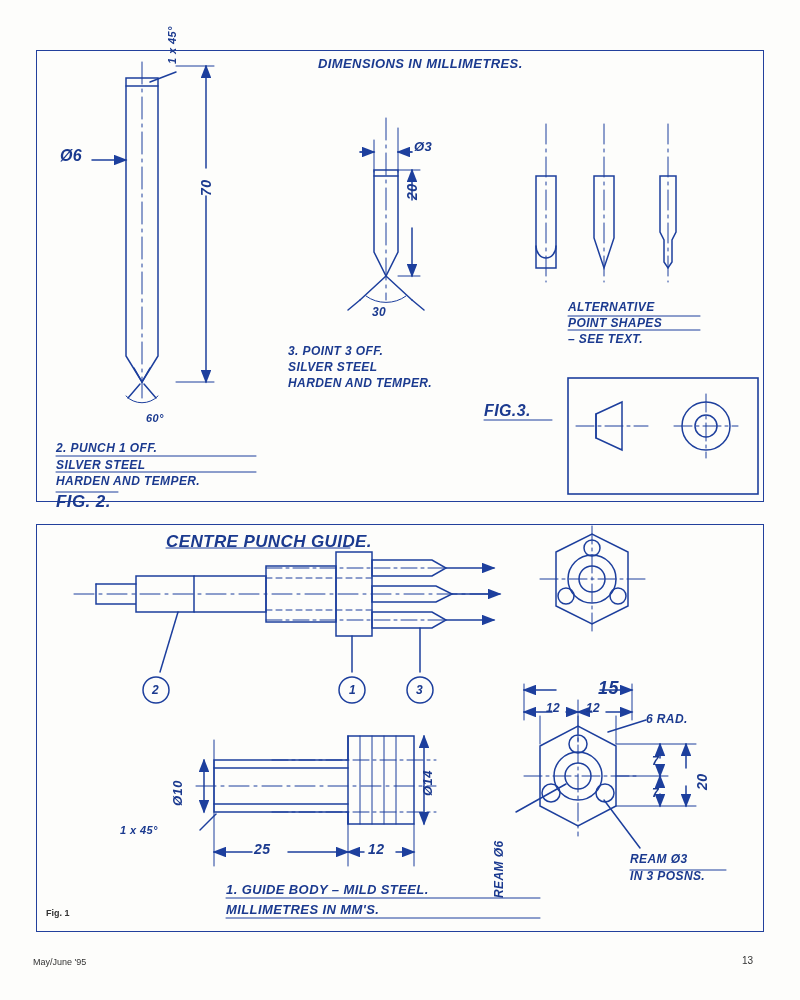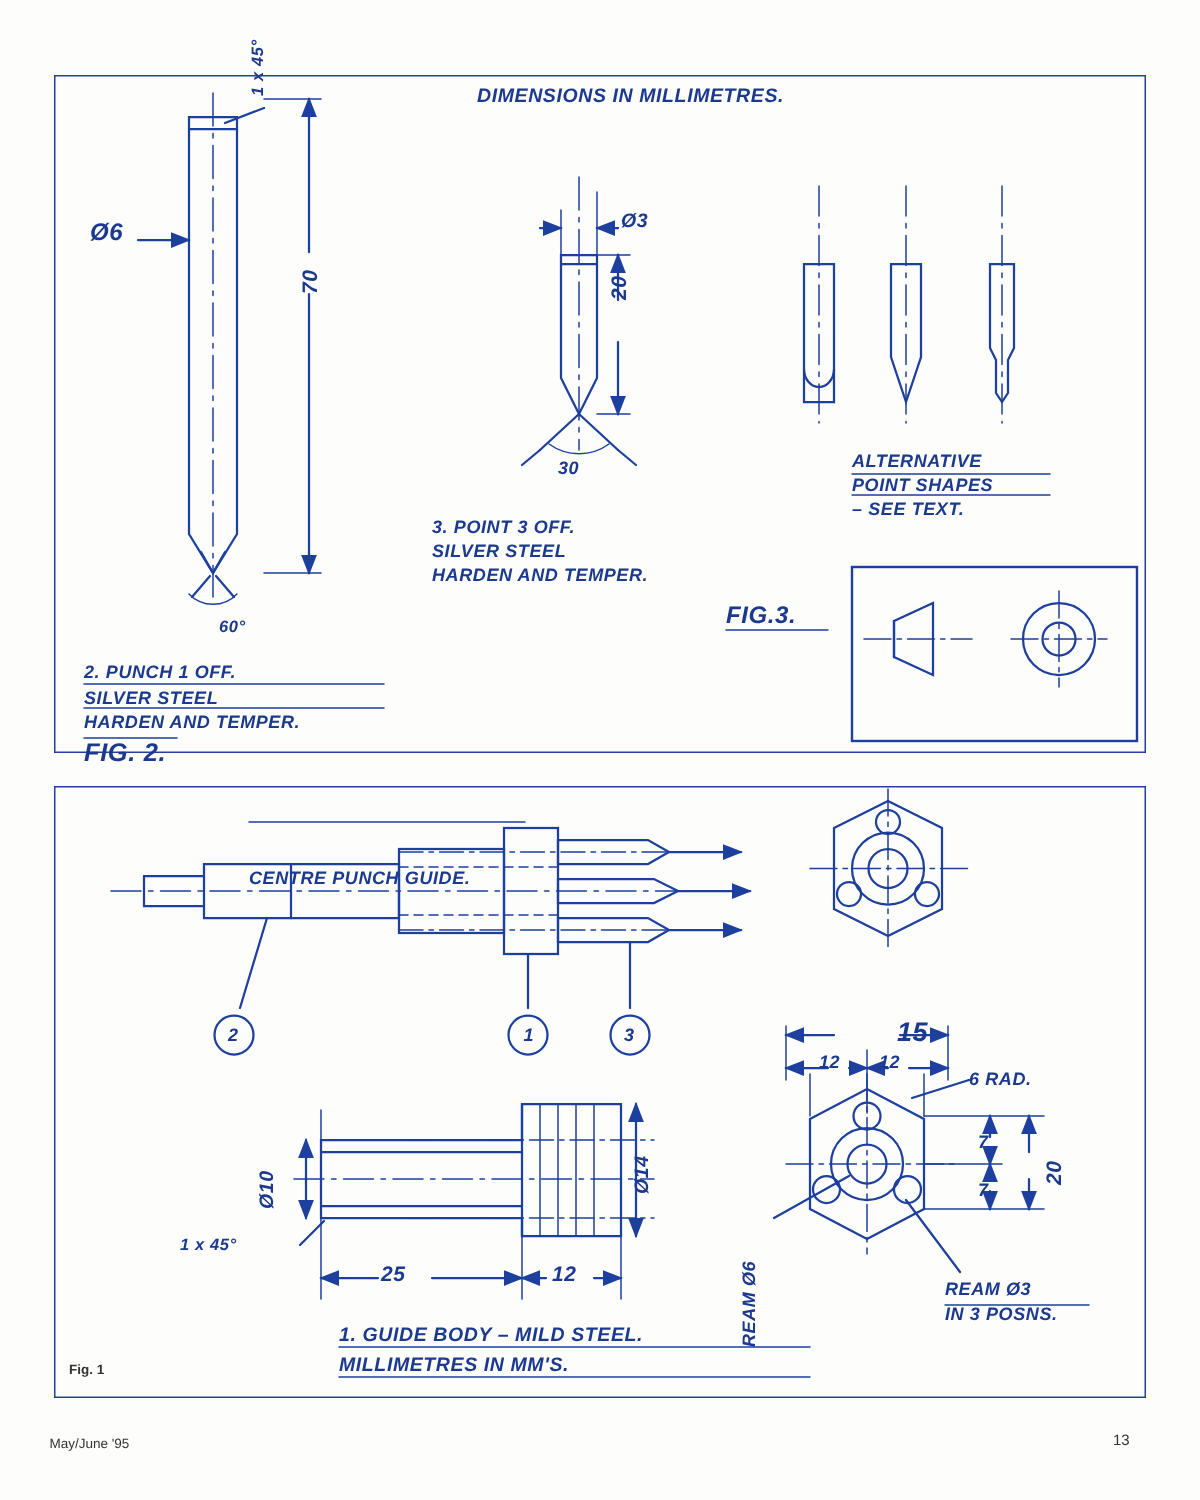--- a/index.html
+++ b/index.html
@@ -244,21 +244,21 @@
 
   <div class="lbl hand" style="left:288px;top:344px;font-size:12px;">3. POINT 3 OFF.</div>
   <div class="lbl hand" style="left:288px;top:360px;font-size:12px;">SILVER STEEL</div>
   <div class="lbl hand" style="left:288px;top:376px;font-size:12px;">HARDEN AND TEMPER.</div>
   <div class="lbl hand" style="left:484px;top:402px;font-size:16px;">FIG.3.</div>
 
   <div class="lbl hand" style="left:568px;top:300px;font-size:12px;">ALTERNATIVE</div>
   <div class="lbl hand" style="left:568px;top:316px;font-size:12px;">POINT SHAPES</div>
   <div class="lbl hand" style="left:568px;top:332px;font-size:12px;">– SEE TEXT.</div>
 
-  <div class="lbl hand" style="left:166px;top:532px;font-size:12px;margin-top:46px;">CENTRE PUNCH GUIDE.</div>
+  <div class="lbl hand" style="left:166px;top:532px;font-size:17px;">CENTRE PUNCH GUIDE.</div>
 
   <div class="lbl hand" style="left:152px;top:683px;font-size:12px;">2</div>
   <div class="lbl hand" style="left:349px;top:683px;font-size:12px;">1</div>
   <div class="lbl hand" style="left:416px;top:683px;font-size:12px;">3</div>
 
   <div class="lbl hand" style="left:170px;top:806px;font-size:13px;transform:rotate(-90deg);transform-origin:left top;">Ø10</div>
   <div class="lbl hand" style="left:120px;top:824px;font-size:11px;">1 x 45°</div>
   <div class="lbl hand" style="left:254px;top:841px;font-size:14px;">25</div>
   <div class="lbl hand" style="left:368px;top:841px;font-size:14px;">12</div>
   <div class="lbl hand" style="left:420px;top:796px;font-size:13px;transform:rotate(-90deg);transform-origin:left top;">Ø14</div>

